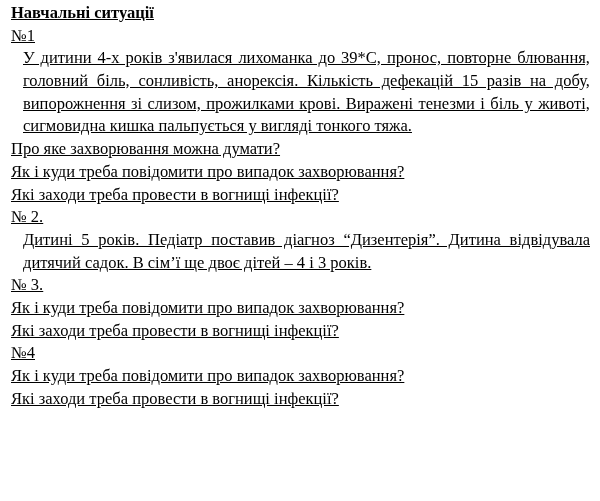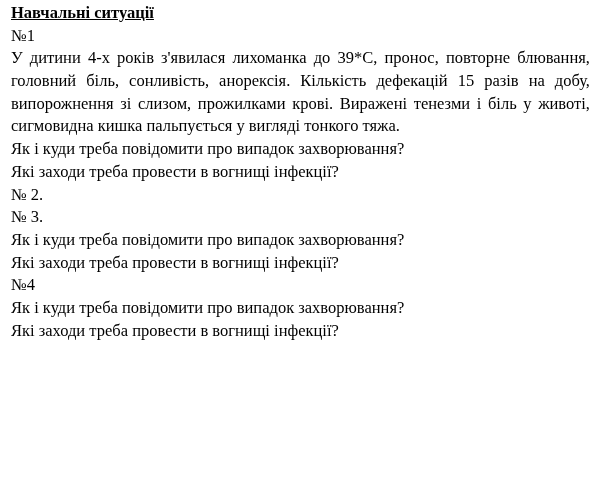--- a/index.html
+++ b/index.html
@@ -11,50 +11,54 @@
     width: 600px;
     height: 414px;
     box-sizing: border-box;
     background: #ffffff;
     color: #000000;
     font-family: "Liberation Serif", "DejaVu Serif", serif;
     font-size: 16.5px;
     line-height: 22.68px;
     padding: 2px 10px 0 11px;
     overflow: hidden;
+    text-decoration: underline;
   }
   .title {
     font-size: inherit;
     font-weight: bold;
     text-decoration: underline;
     margin: 0;
   }
   p {
     margin: 0;
   }
   .body-par {
     text-align: justify;
+    margin-left: 12px;
   }
   .line {
     text-align: left;
   }
 </style>
 </head>
 <body>
 
 <div class="page">
 
   <h1 class="title">Навчальні ситуації</h1>
 
   <p class="line">№1</p>
   <p class="body-par">У дитини 4-х років з'явилася лихоманка до 39*С, пронос, повторне блювання, головний біль, сонливість, анорексія. Кількість дефекацій 15 разів на добу, випорожнення зі слизом, прожилками крові. Виражені тенезми і біль у животі, сигмовидна кишка пальпується у вигляді тонкого тяжа.</p>
+  <p class="line">Про яке захворювання можна думати?</p>
   <p class="line">Як і куди треба повідомити про випадок захворювання?</p>
   <p class="line">Які заходи треба провести в вогнищі інфекції?</p>
 
   <p class="line">№ 2.</p>
+  <p class="body-par">Дитині 5 років. Педіатр поставив діагноз “Дизентерія”. Дитина відвідувала дитячий садок. В сім’ї ще двоє дітей – 4 і 3 років.</p>
 
   <p class="line">№ 3.</p>
   <p class="line">Як і куди треба повідомити про випадок захворювання?</p>
   <p class="line">Які заходи треба провести в вогнищі інфекції?</p>
 
   <p class="line">№4</p>
   <p class="line">Як і куди треба повідомити про випадок захворювання?</p>
   <p class="line">Які заходи треба провести в вогнищі інфекції?</p>
 
 </div>

